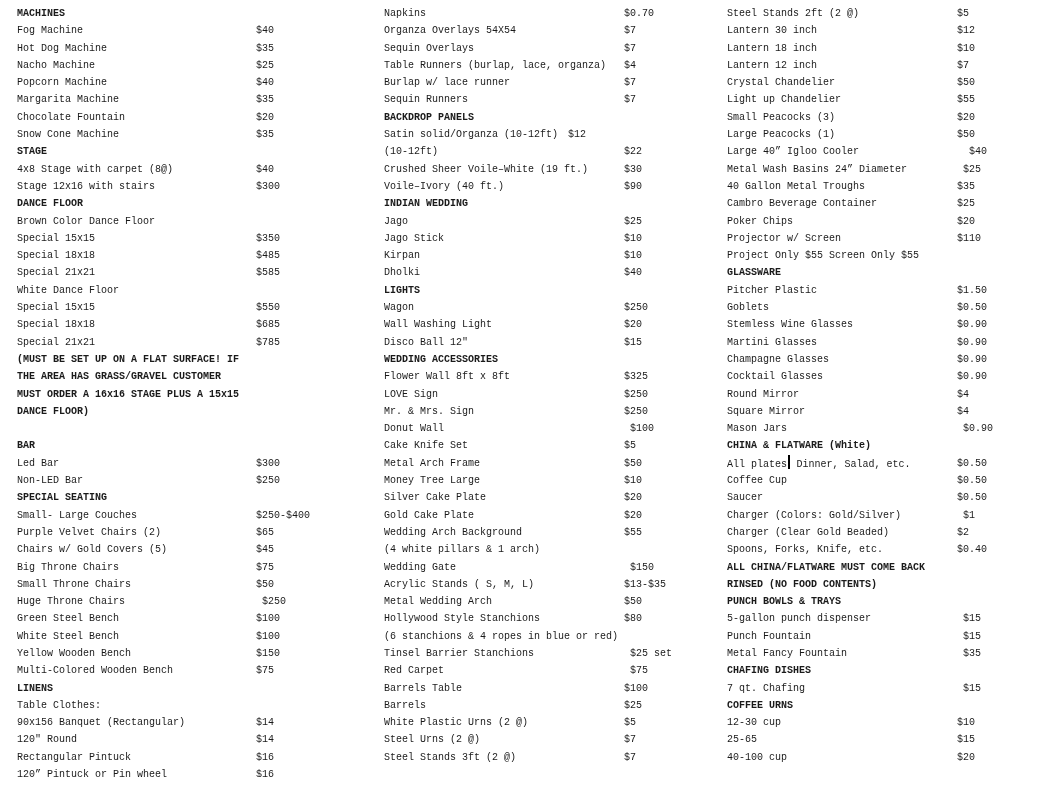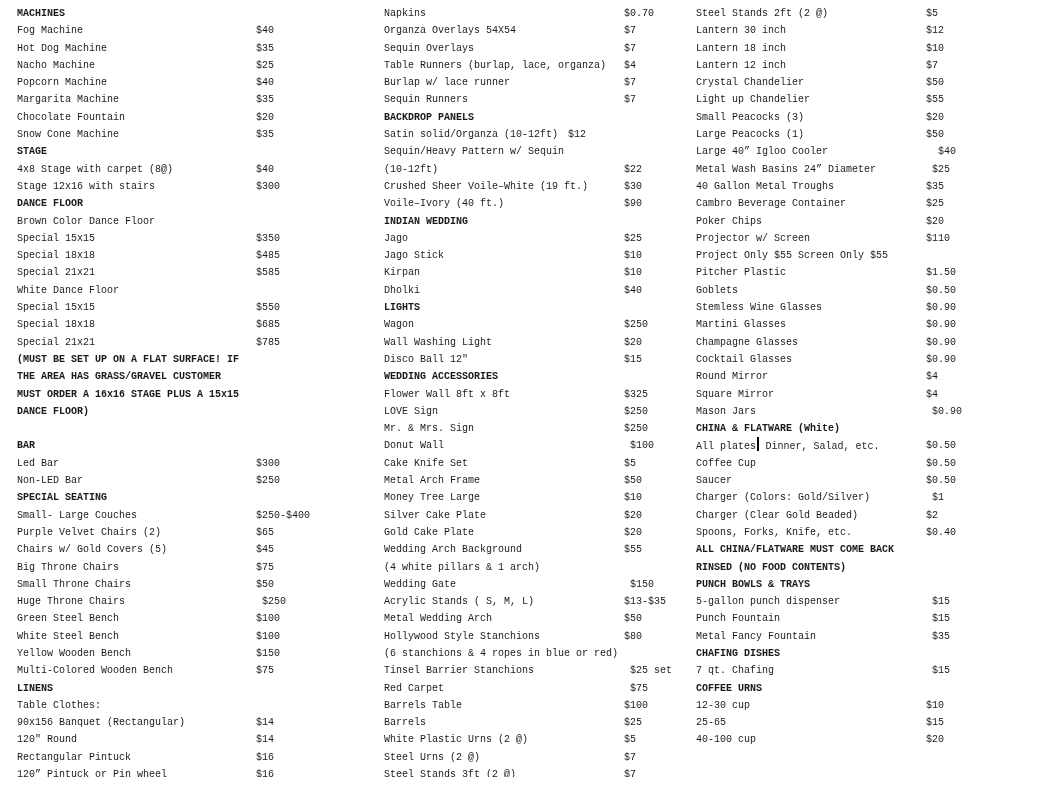--- a/index.html
+++ b/index.html
@@ -9,21 +9,21 @@
     height: 777px;
     background: #ffffff;
     font-family: Liberation Mono, monospace;
     font-size: 10px;
     color: #1a1a1a;
     overflow: hidden;
   }
   .col { position: absolute; top: 5px; }
   .col-0 { left: 17px;  width: 336px; }
   .col-1 { left: 384px; width: 340px; }
-  .col-2 { left: 696px; width: 316px; }
+  .col-2 { left: 727px; width: 316px; }
   .row { position: relative; height: 17.3px; line-height: 17.3px; white-space: pre; }
   .b { font-weight: bold; }
   .price { position: absolute; top: 0; white-space: pre; }
   .col-0 .price { left: 239px; }
   .col-1 .price { left: 240px; }
   .col-2 .price { left: 230px; }
   .price.inline { position: static; margin-left: 10px; left: auto; }
   .cursor {
     display: inline-block;
     width: 1.5px;
@@ -86,21 +86,20 @@
     </div>
   <div class="col col-1">
       <div class="row"><span>Napkins</span><span class="price">$0.70</span></div>
       <div class="row"><span>Organza Overlays 54X54</span><span class="price">$7</span></div>
       <div class="row"><span>Sequin Overlays</span><span class="price">$7</span></div>
       <div class="row"><span>Table Runners (burlap, lace, organza)</span><span class="price">$4</span></div>
       <div class="row"><span>Burlap w/ lace runner</span><span class="price">$7</span></div>
       <div class="row"><span>Sequin Runners</span><span class="price">$7</span></div>
       <div class="row"><span class="b">BACKDROP PANELS</span></div>
       <div class="row"><span>Satin solid/Organza (10-12ft)</span><span class="price inline">$12</span></div>
-      <div class="row"><span>Sequin/Heavy Pattern w/ Sequin</span></div>
       <div class="row"><span>(10-12ft)</span><span class="price">$22</span></div>
       <div class="row"><span>Crushed Sheer Voile–White (19 ft.)</span><span class="price">$30</span></div>
       <div class="row"><span>Voile–Ivory (40 ft.)</span><span class="price">$90</span></div>
       <div class="row"><span class="b">INDIAN WEDDING</span></div>
       <div class="row"><span>Jago</span><span class="price">$25</span></div>
       <div class="row"><span>Jago Stick</span><span class="price">$10</span></div>
       <div class="row"><span>Kirpan</span><span class="price">$10</span></div>
       <div class="row"><span>Dholki</span><span class="price">$40</span></div>
       <div class="row"><span class="b">LIGHTS</span></div>
       <div class="row"><span>Wagon</span><span class="price">$250</span></div>
@@ -140,20 +139,21 @@
       <div class="row"><span>Light up Chandelier</span><span class="price">$55</span></div>
       <div class="row"><span>Small Peacocks (3)</span><span class="price">$20</span></div>
       <div class="row"><span>Large Peacocks (1)</span><span class="price">$50</span></div>
       <div class="row"><span>Large 40” Igloo Cooler</span><span class="price">  $40</span></div>
       <div class="row"><span>Metal Wash Basins 24” Diameter</span><span class="price"> $25</span></div>
       <div class="row"><span>40 Gallon Metal Troughs</span><span class="price">$35</span></div>
       <div class="row"><span>Cambro Beverage Container</span><span class="price">$25</span></div>
       <div class="row"><span>Poker Chips</span><span class="price">$20</span></div>
       <div class="row"><span>Projector w/ Screen</span><span class="price">$110</span></div>
       <div class="row"><span>Project Only $55 Screen Only $55</span></div>
+      <div class="row"><span class="b">GLASSWARE</span></div>
       <div class="row"><span>Pitcher Plastic</span><span class="price">$1.50</span></div>
       <div class="row"><span>Goblets</span><span class="price">$0.50</span></div>
       <div class="row"><span>Stemless Wine Glasses</span><span class="price">$0.90</span></div>
       <div class="row"><span>Martini Glasses</span><span class="price">$0.90</span></div>
       <div class="row"><span>Champagne Glasses</span><span class="price">$0.90</span></div>
       <div class="row"><span>Cocktail Glasses</span><span class="price">$0.90</span></div>
       <div class="row"><span>Round Mirror</span><span class="price">$4</span></div>
       <div class="row"><span>Square Mirror</span><span class="price">$4</span></div>
       <div class="row"><span>Mason Jars</span><span class="price"> $0.90</span></div>
       <div class="row"><span class="b">CHINA &amp; FLATWARE (White)</span></div>

